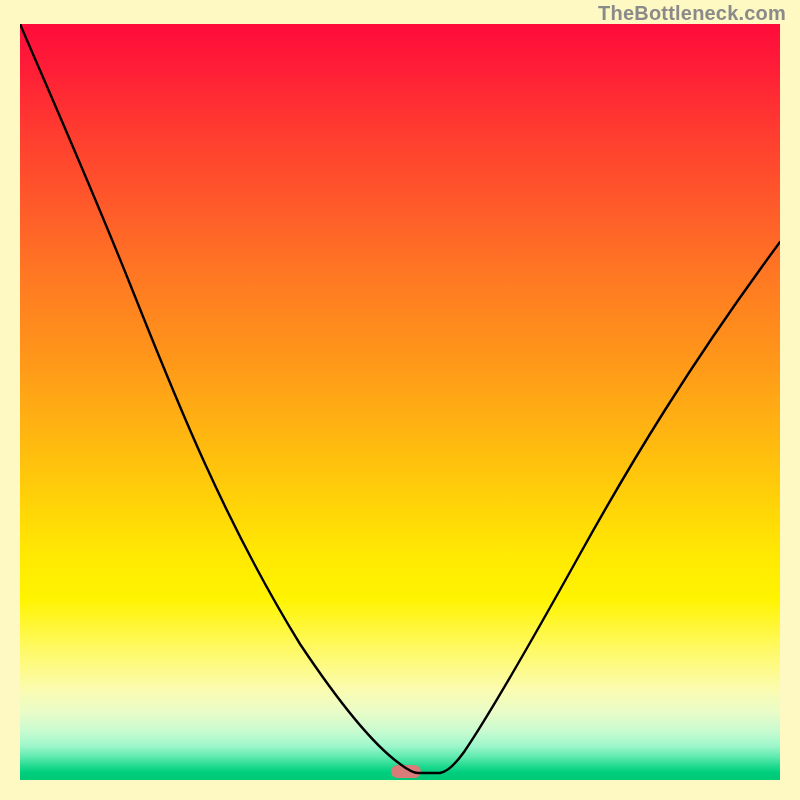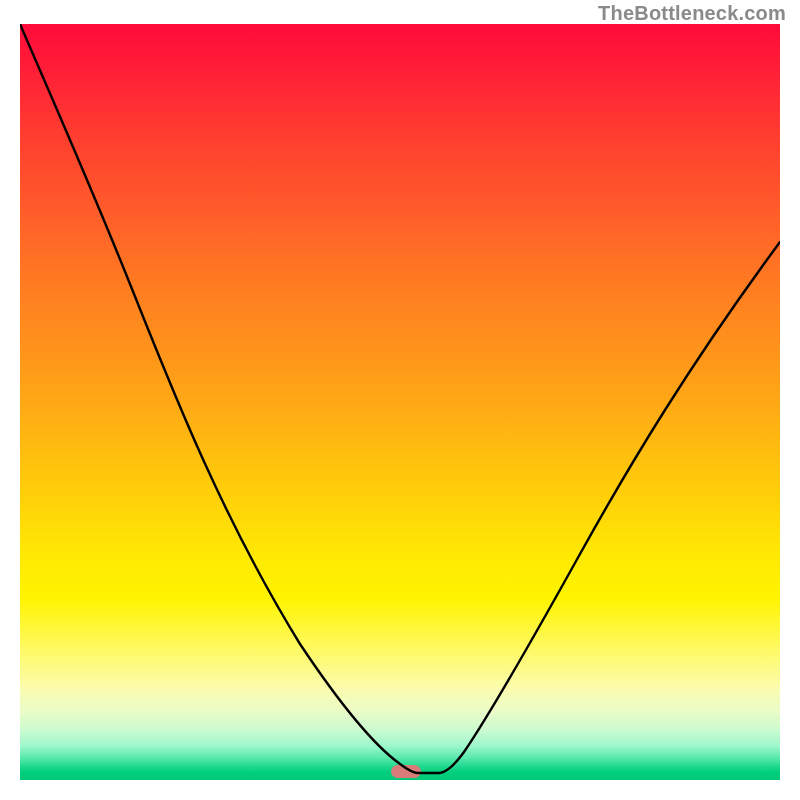--- a/index.html
+++ b/index.html
@@ -8,21 +8,21 @@
     width: 800px;
     height: 800px;
     background: #000;
     overflow: hidden;
     font-family: Arial, Helvetica, sans-serif;
   }
   .frame {
     position: relative;
     width: 800px;
     height: 800px;
-    background: #ffffff;
+    background: #fef9c3;
   }
   .watermark {
     position: absolute;
     top: 2px;
     right: 14px;
     color: #8a8a8a;
     font-size: 20px;
     font-weight: 600;
     letter-spacing: 0.2px;
     z-index: 10;

